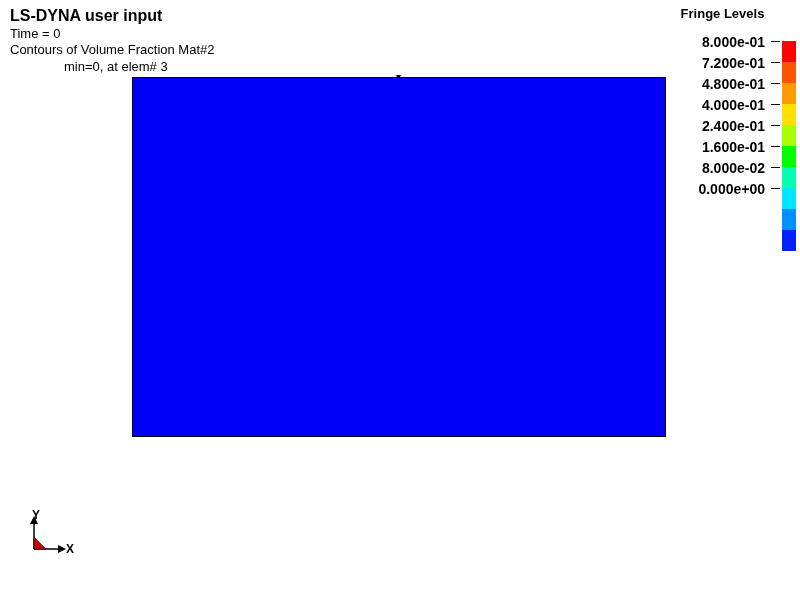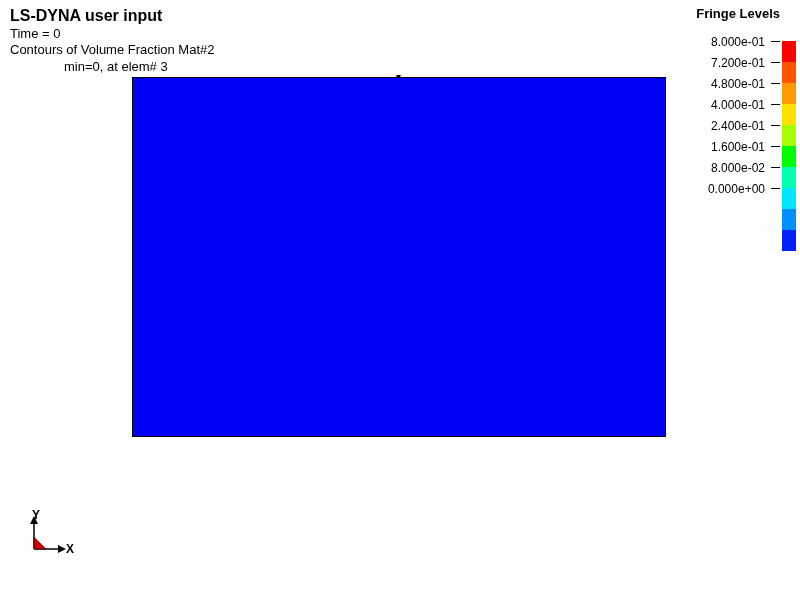--- a/index.html
+++ b/index.html
@@ -42,33 +42,34 @@
     top: 6px;
     right: 20px;
     width: 115px;
     font-size: 12px;
     color: #000;
   }
   .legend-title {
     font-weight: bold;
     font-size: 13px;
     margin-bottom: 10px;
-    text-align: right;
+    text-align: center;
   }
   .legend-row {
     display: flex;
     align-items: center;
     justify-content: flex-end;
     height: 21px;
   }
   .legend-label {
     text-align: right;
     padding-right: 6px;
     white-space: nowrap;
-    font-size: 12px;
+    font-size: 14px;
+    font-weight: bold;
   }
   .legend-tick {
     width: 9px;
     height: 1px;
     background: #000;
   }
   .legend-swatch-col {
     position: absolute;
     top: 41px;
     right: 4px;

